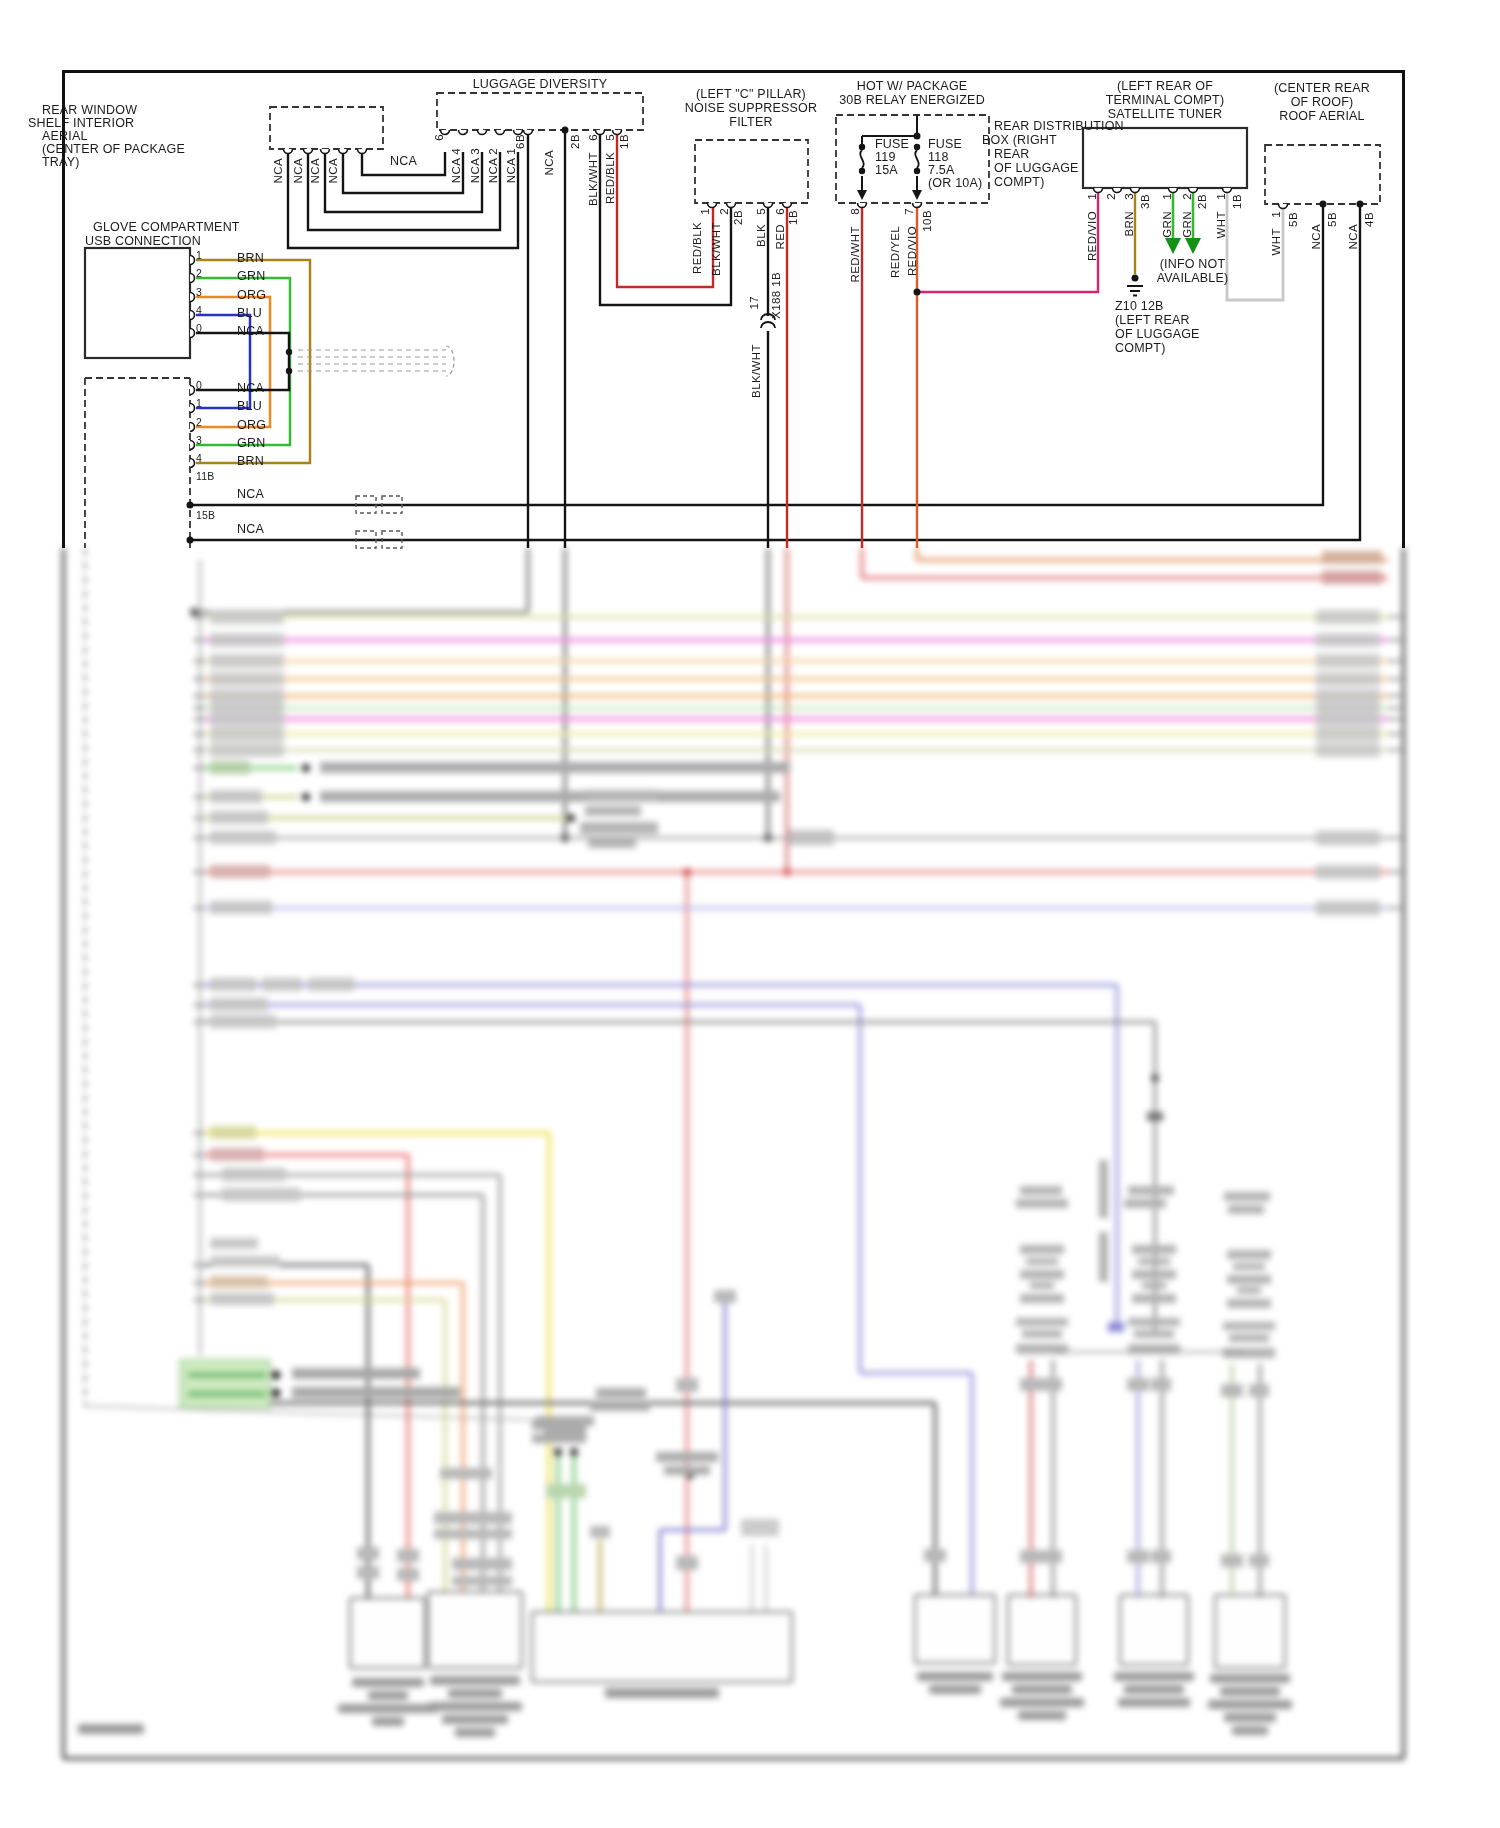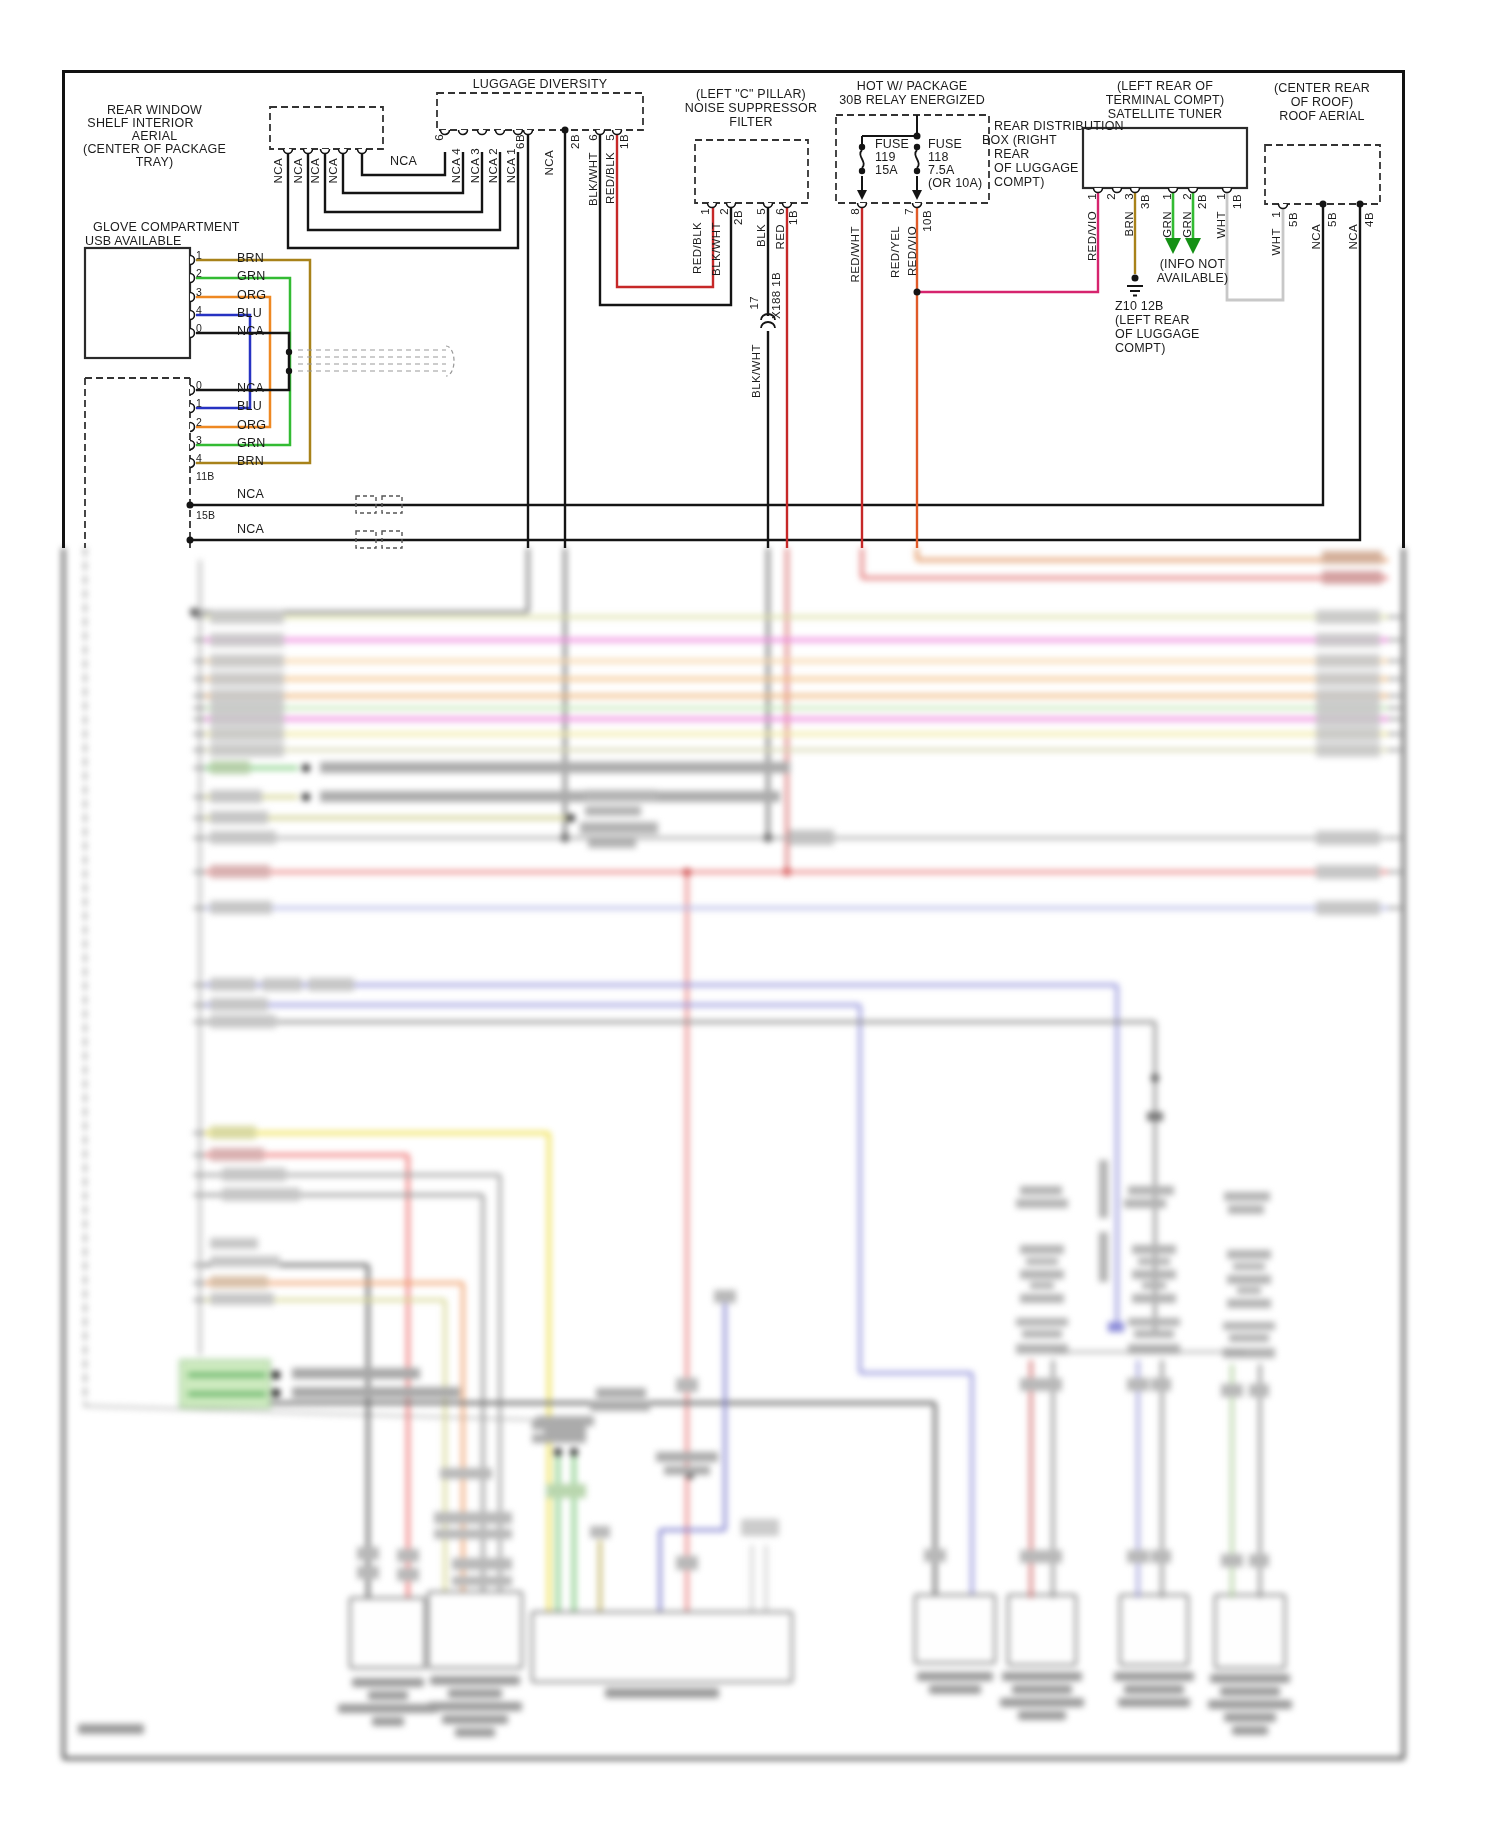--- a/index.html
+++ b/index.html
@@ -1,21 +1,21 @@
 <!DOCTYPE html>
 <html><head>
 <meta charset="utf-8">
 <style>
   html,body{margin:0;padding:0;background:#fff;}
   #stage{position:relative;width:1500px;height:1828px;background:#fff;overflow:hidden;
          font-family:"Liberation Sans",sans-serif;}
   svg{position:absolute;left:0;top:0;}
   #blurlayer{filter:blur(3.2px);}
   .lbl{position:absolute;font-size:12.5px;line-height:13.8px;color:#1b1b1b;white-space:nowrap;letter-spacing:.2px;}
-  .rt{text-align:center;}
+  .rt{text-align:left;}
   .ctr{text-align:center;}
   .sm{font-size:10.5px;}
   .v{position:absolute;font-size:11.5px;color:#1b1b1b;white-space:nowrap;letter-spacing:.4px;
      writing-mode:vertical-rl;transform:rotate(180deg);}
 </style>
 </head>
 <body>
 
 <div id="stage">
 
@@ -472,21 +472,21 @@
   <div class="lbl ctr" style="left:1252px;top:110px;width:140px">ROOF AERIAL</div>
   <span class="v" style="left:1270px;top:211px">1</span>
   <span class="v" style="left:1270px;top:228px">WHT</span>
   <span class="v" style="left:1287px;top:212px">5B</span>
   <span class="v" style="left:1310px;top:224px">NCA</span>
   <span class="v" style="left:1326px;top:212px">5B</span>
   <span class="v" style="left:1347px;top:224px">NCA</span>
   <span class="v" style="left:1363px;top:212px">4B</span>
 
   <span class="lbl" style="left:93px;top:221px">GLOVE COMPARTMENT</span>
-  <span class="lbl" style="left:85px;top:235px">USB AVAILABLE</span>
+  <span class="lbl" style="left:85px;top:235px">USB CONNECTION</span>
   <span class="lbl sm" style="left:196px;top:249px">1</span>
   <span class="lbl sm" style="left:196px;top:267px">2</span>
   <span class="lbl sm" style="left:196px;top:286px">3</span>
   <span class="lbl sm" style="left:196px;top:304px">4</span>
   <span class="lbl sm" style="left:196px;top:322px">0</span>
   <span class="lbl" style="left:237px;top:252px">BRN</span>
   <span class="lbl" style="left:237px;top:270px">GRN</span>
   <span class="lbl" style="left:237px;top:289px">ORG</span>
   <span class="lbl" style="left:237px;top:307px">BLU</span>
   <span class="lbl" style="left:237px;top:325px">NCA</span>

